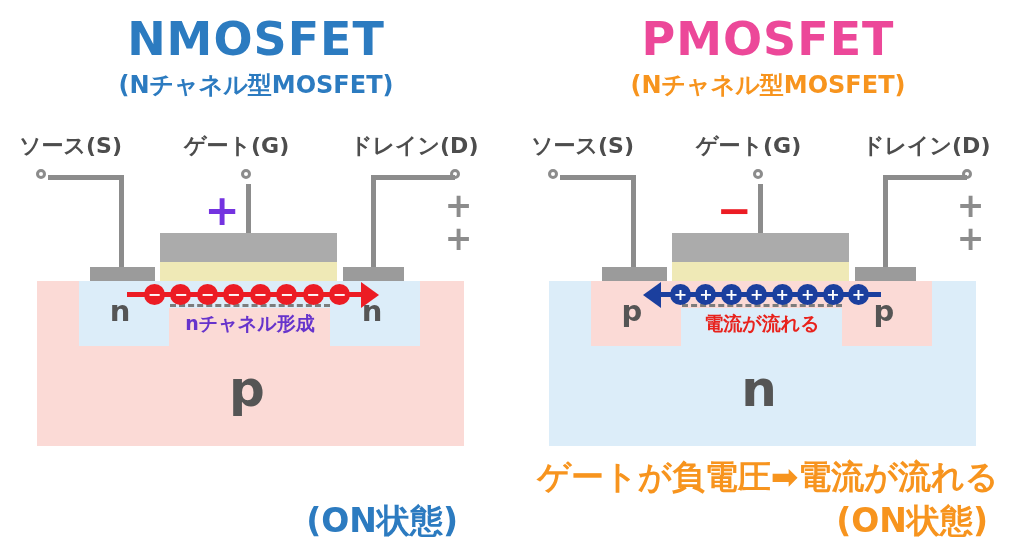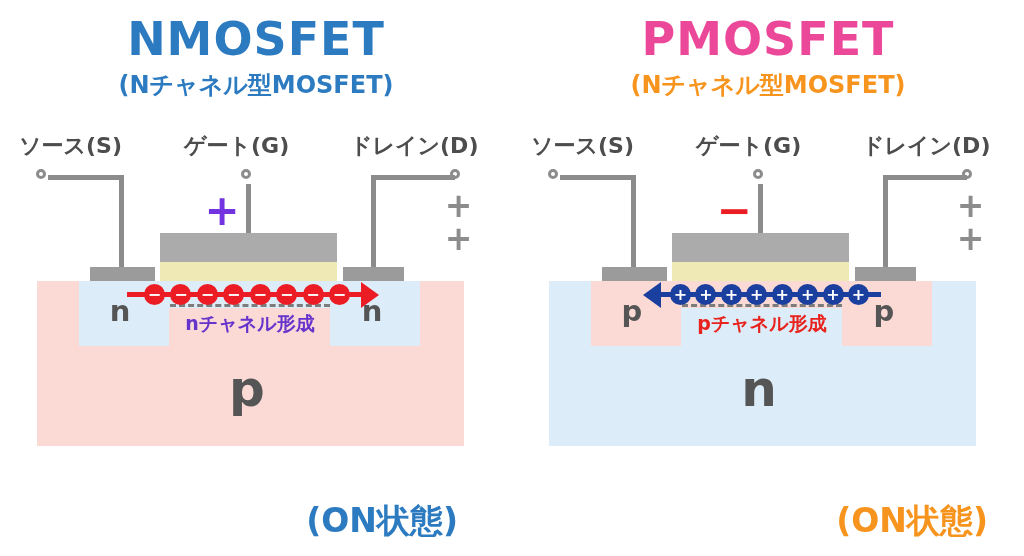--- a/index.html
+++ b/index.html
@@ -156,34 +156,35 @@
     <div class="abs contact ct-d"></div>
 
     <div class="abs substrate" style="background: rgb(220, 237, 249);"></div>
     <div class="abs well-strip" style="background: rgb(251, 218, 214);"></div>
     <div class="abs well-s" style="background: rgb(251, 218, 214);"></div>
     <div class="abs well-d" style="background: rgb(251, 218, 214);"></div>
     <div class="abs dashed"></div>
 
     <div class="abs wlabel wl-s">p</div>
     <div class="abs wlabel wl-d">p</div>
-    <div class="abs chlabel" style="color: rgb(232, 34, 28);">pチャネル形成</div>
+    <div class="abs chlabel" style="color: rgb(232, 34, 28);">電流が流れる</div>
     <div class="abs sublabel">n</div>
 
     <div class="abs arrow left">
       <div class="shaft" style="background: rgb(27, 63, 158);"></div>
       <div class="head" style="border-right-color: rgb(27, 63, 158);"></div>
       <div class="charges">
           <span class="charge" style="background: rgb(27, 63, 158);">+</span>
           <span class="charge" style="background: rgb(27, 63, 158);">+</span>
           <span class="charge" style="background: rgb(27, 63, 158);">+</span>
           <span class="charge" style="background: rgb(27, 63, 158);">+</span>
           <span class="charge" style="background: rgb(27, 63, 158);">+</span>
           <span class="charge" style="background: rgb(27, 63, 158);">+</span>
           <span class="charge" style="background: rgb(27, 63, 158);">+</span>
           <span class="charge" style="background: rgb(27, 63, 158);">+</span>
         </div>
     </div>
 
+    <div class="abs caption1" style="color: rgb(247, 148, 30);">ゲートが負電圧➡電流が流れる</div>
     <div class="abs caption2" style="color: rgb(247, 148, 30);">(ON状態)</div>
   </div>
 
 </div>
 
 </body></html>

